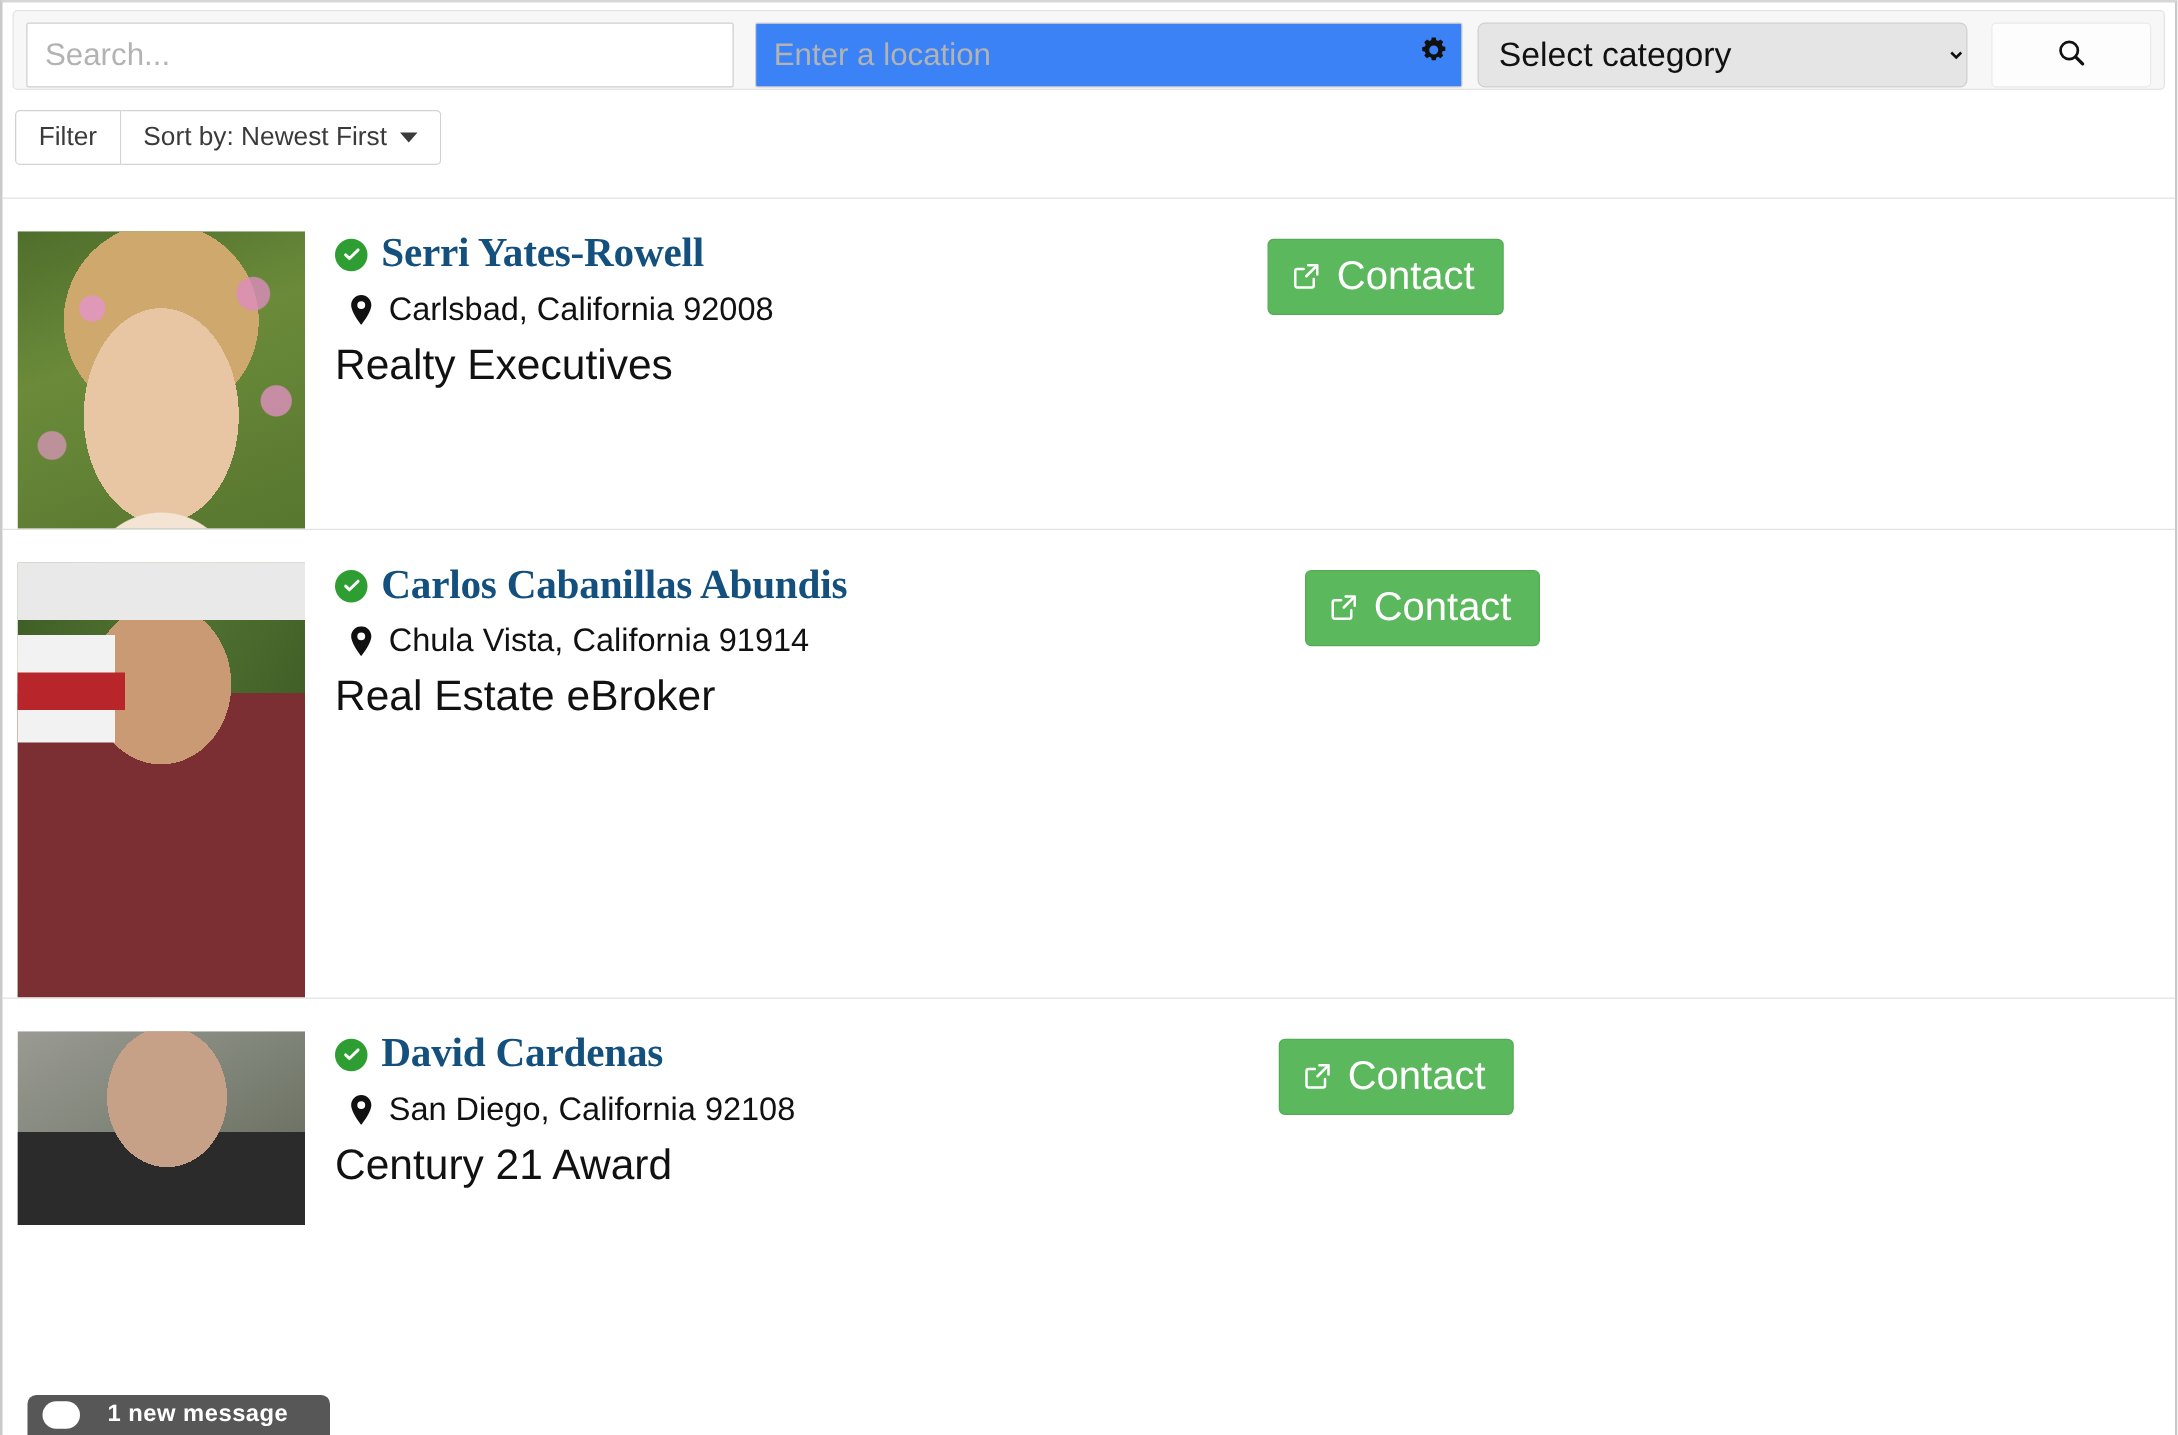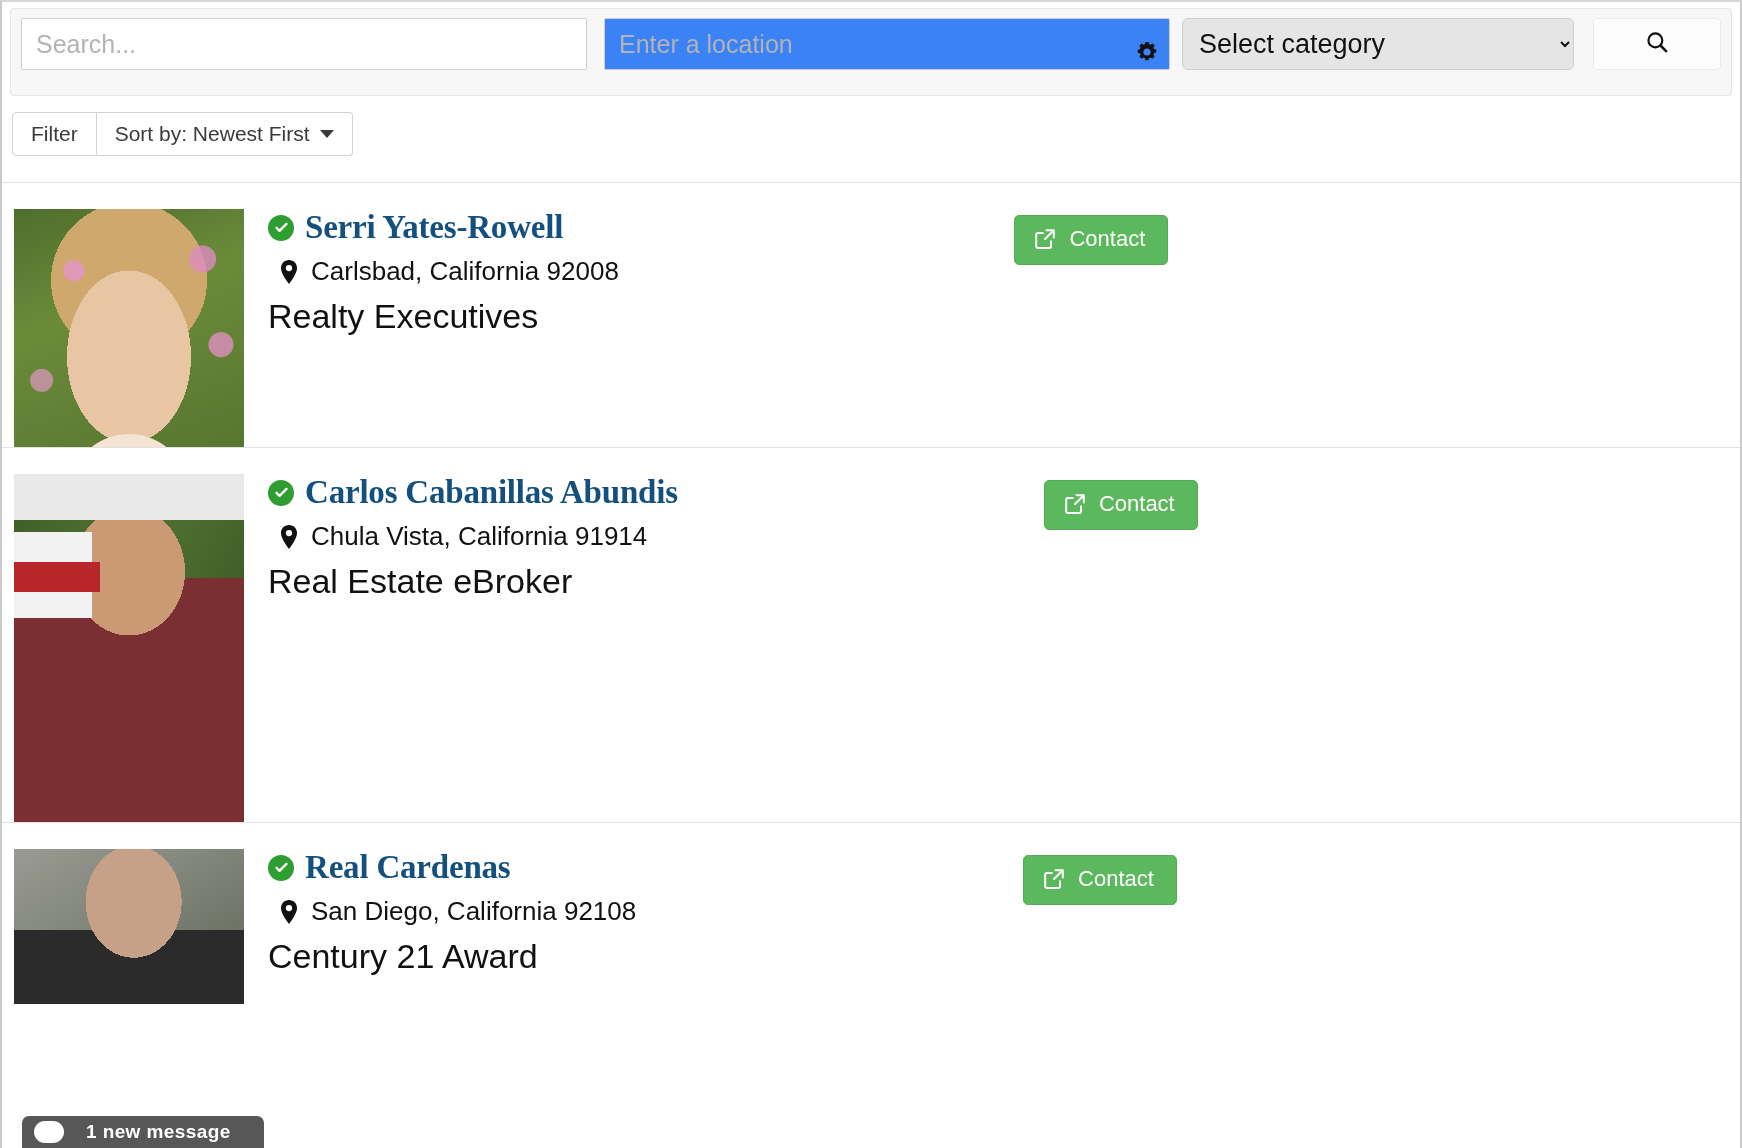--- a/index.html
+++ b/index.html
@@ -26,21 +26,21 @@
   
   .searchbar {
     margin: 6px 8px 0 8px;
     background: #f7f7f7;
     border: 1px solid #e3e3e3;
     border-radius: 4px;
     padding: 9px 10px;
     display: flex;
     align-items: stretch;
     gap: 0;
-    height: 88px;
+    height: 64px;
   }
   .field-wrap { position: relative; display: flex; }
   .kw-field {
     width: 566px;
     height: 52px;
     border: 1px solid #cfcfcf;
     border-radius: 2px;
     background: #fff;
     font-size: 25px;
     font-family: "Liberation Sans", sans-serif;
@@ -172,21 +172,21 @@
   .contact-cell {
     width: 330px;
     flex: 0 0 330px;
     padding-top: 6px;
   }
   .contact-btn {
     background: #5cb85c;
     border: 1px solid #55ab55;
     border-radius: 5px;
     color: #fff;
-    font-size: 22px;
+    font-size: 32px;
     padding: 10px 22px 12px 18px;
     display: inline-flex;
     align-items: center;
     gap: 12px;
     cursor: pointer;
     font-family: "Liberation Sans", sans-serif;
   }
   .contact-btn svg { display:block; }
   .spacer-right { flex: 1 1 auto; }
 
@@ -387,21 +387,21 @@
       <div class="thumb">
         <div class="ph ph-c"></div>
       </div>
       <div class="info">
         <div class="name-line">
           <span class="verified">
             <svg width="17" height="17" viewBox="0 0 24 24" aria-hidden="true">
               <path d="M5 12.5l4.2 4.2L19 7" fill="none" stroke="#fff" stroke-width="3.4" stroke-linecap="round" stroke-linejoin="round"></path>
             </svg>
           </span>
-          <a class="agent-name" href="#" style="text-decoration:none">Real Cardenas</a>
+          <a class="agent-name" href="#" style="text-decoration:none">David Cardenas</a>
         </div>
         <div class="loc-line">
           <span class="pin">
             <svg width="18" height="24" viewBox="0 0 16 22" aria-hidden="true">
               <path fill="#111" d="M8 0C3.9 0 .6 3.3.6 7.4c0 5.5 7.4 14.6 7.4 14.6s7.4-9.1 7.4-14.6C15.4 3.3 12.1 0 8 0Zm0 10.3a2.9 2.9 0 1 1 0-5.8 2.9 2.9 0 0 1 0 5.8Z"></path>
             </svg>
           </span>
           <span>San Diego, California 92108</span>
         </div>
         <div class="company">Century 21 Award</div>

